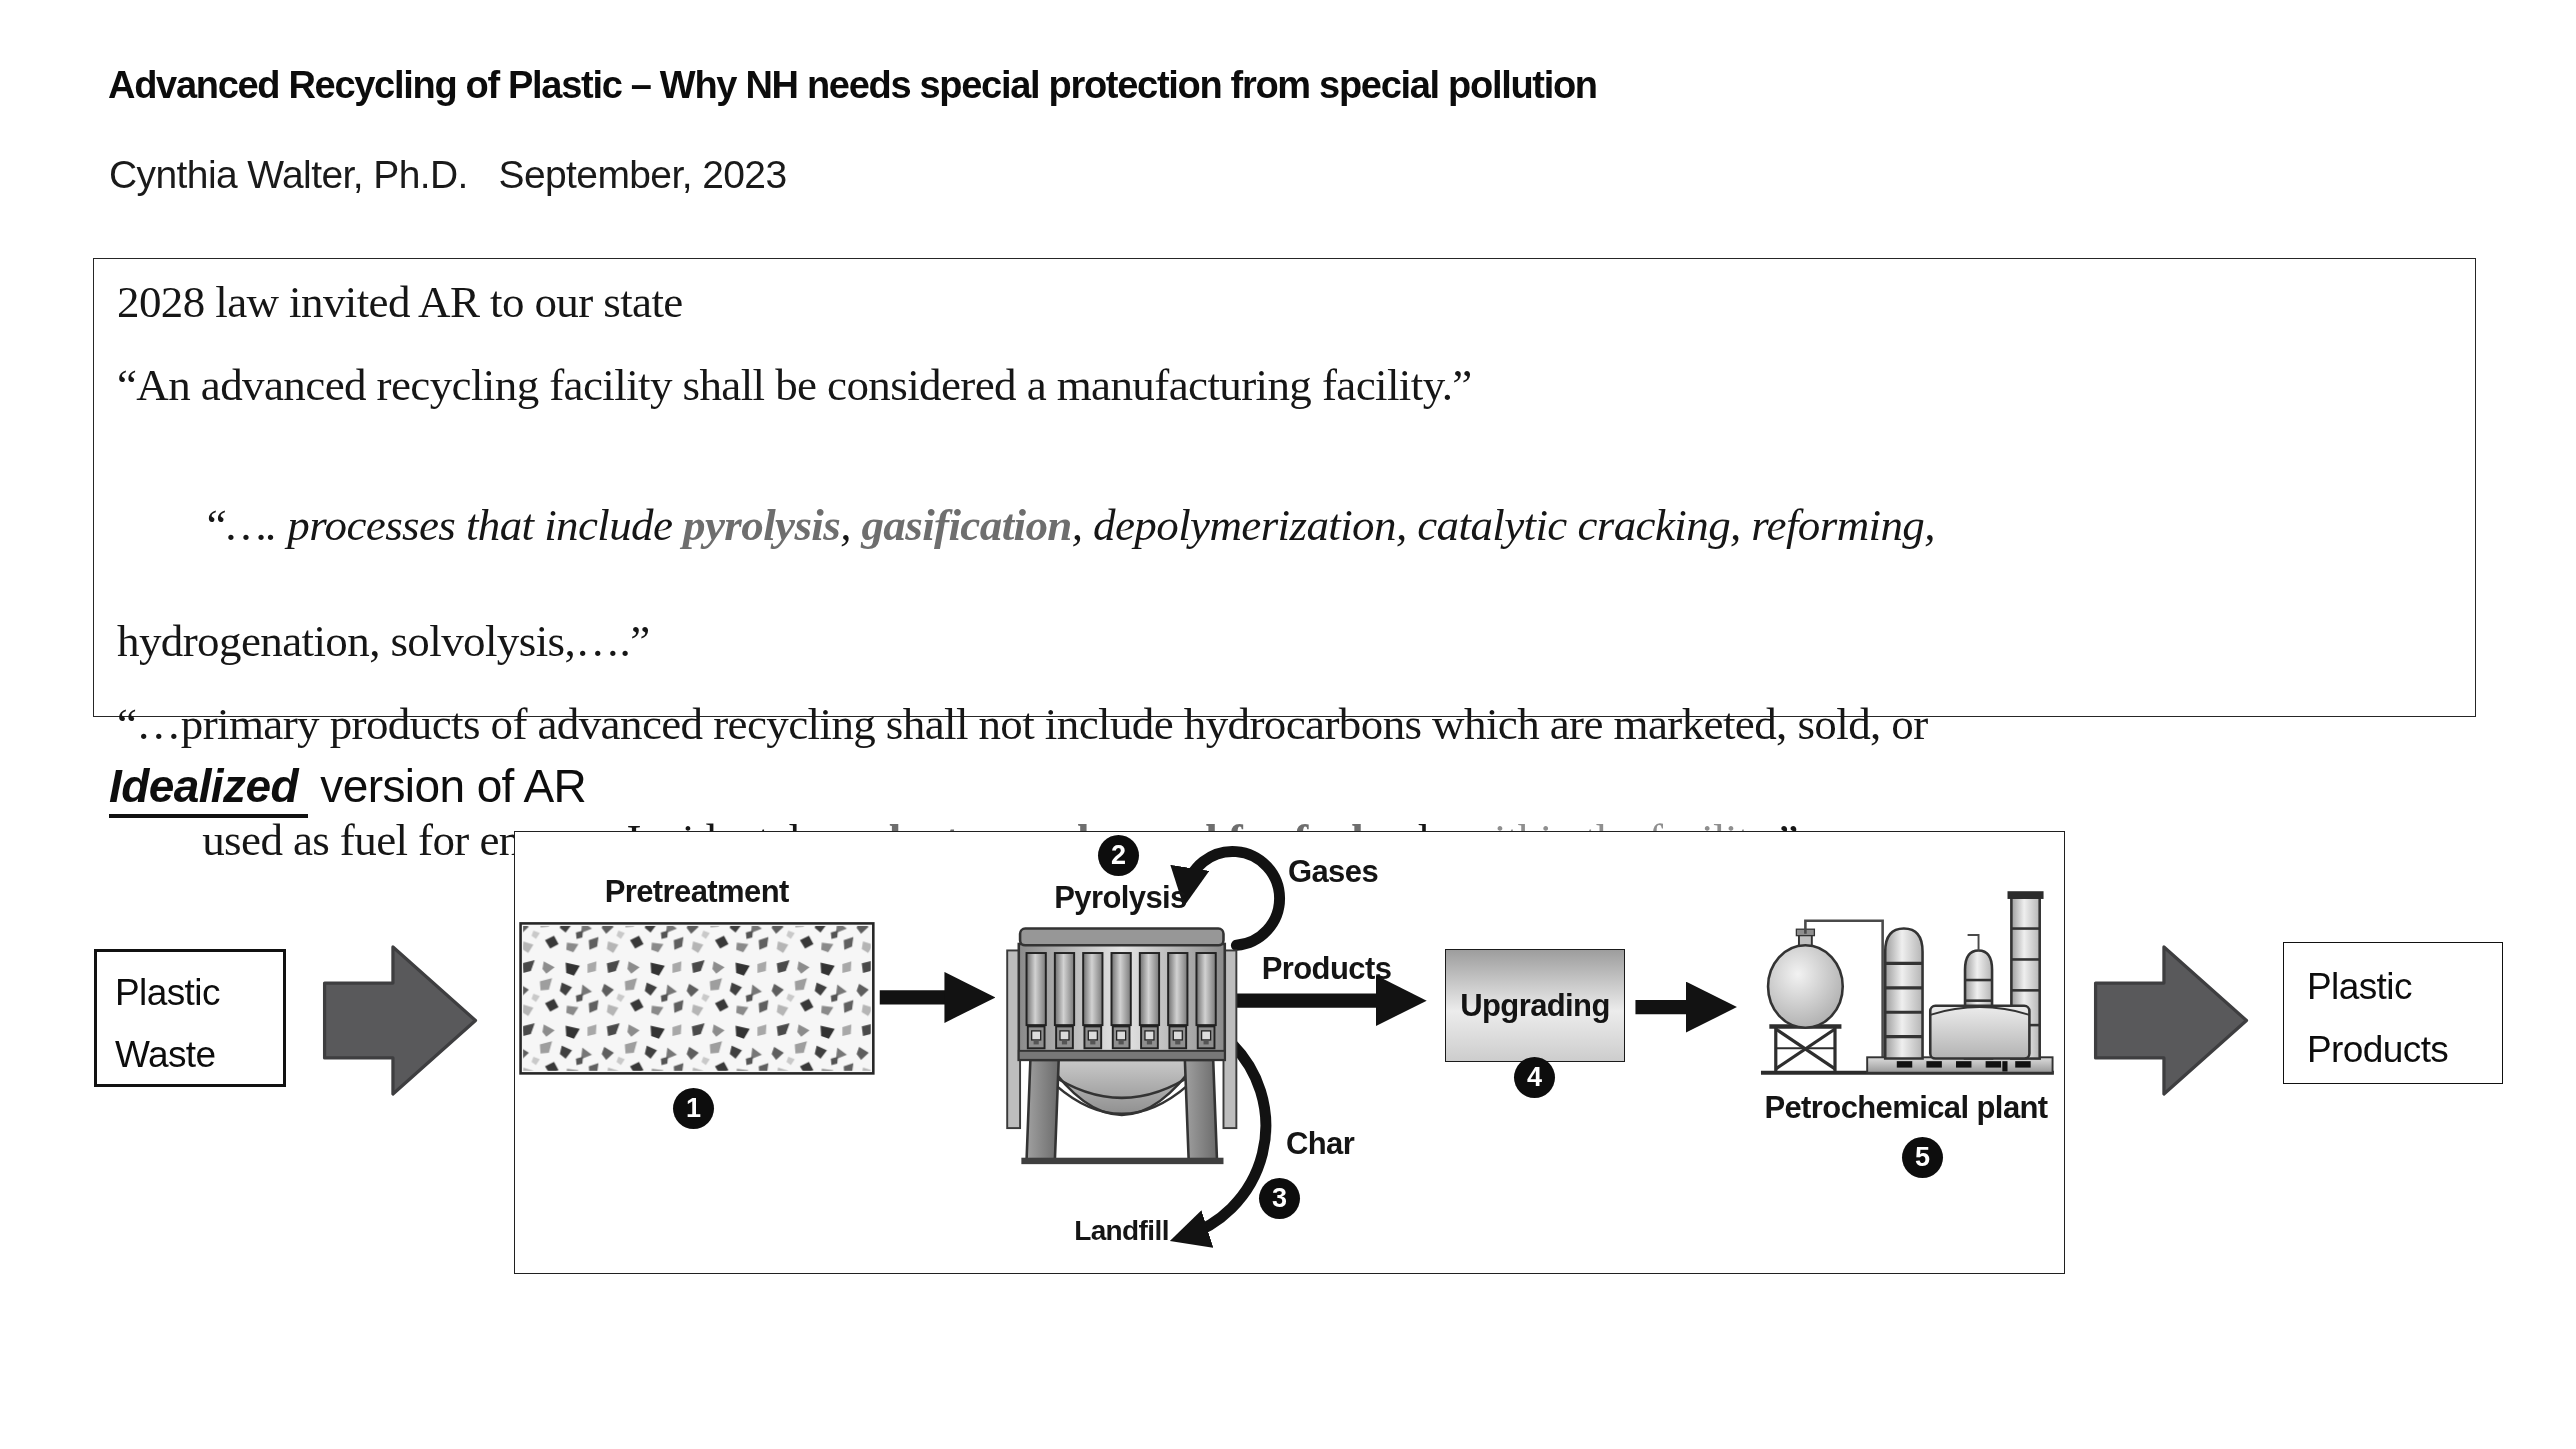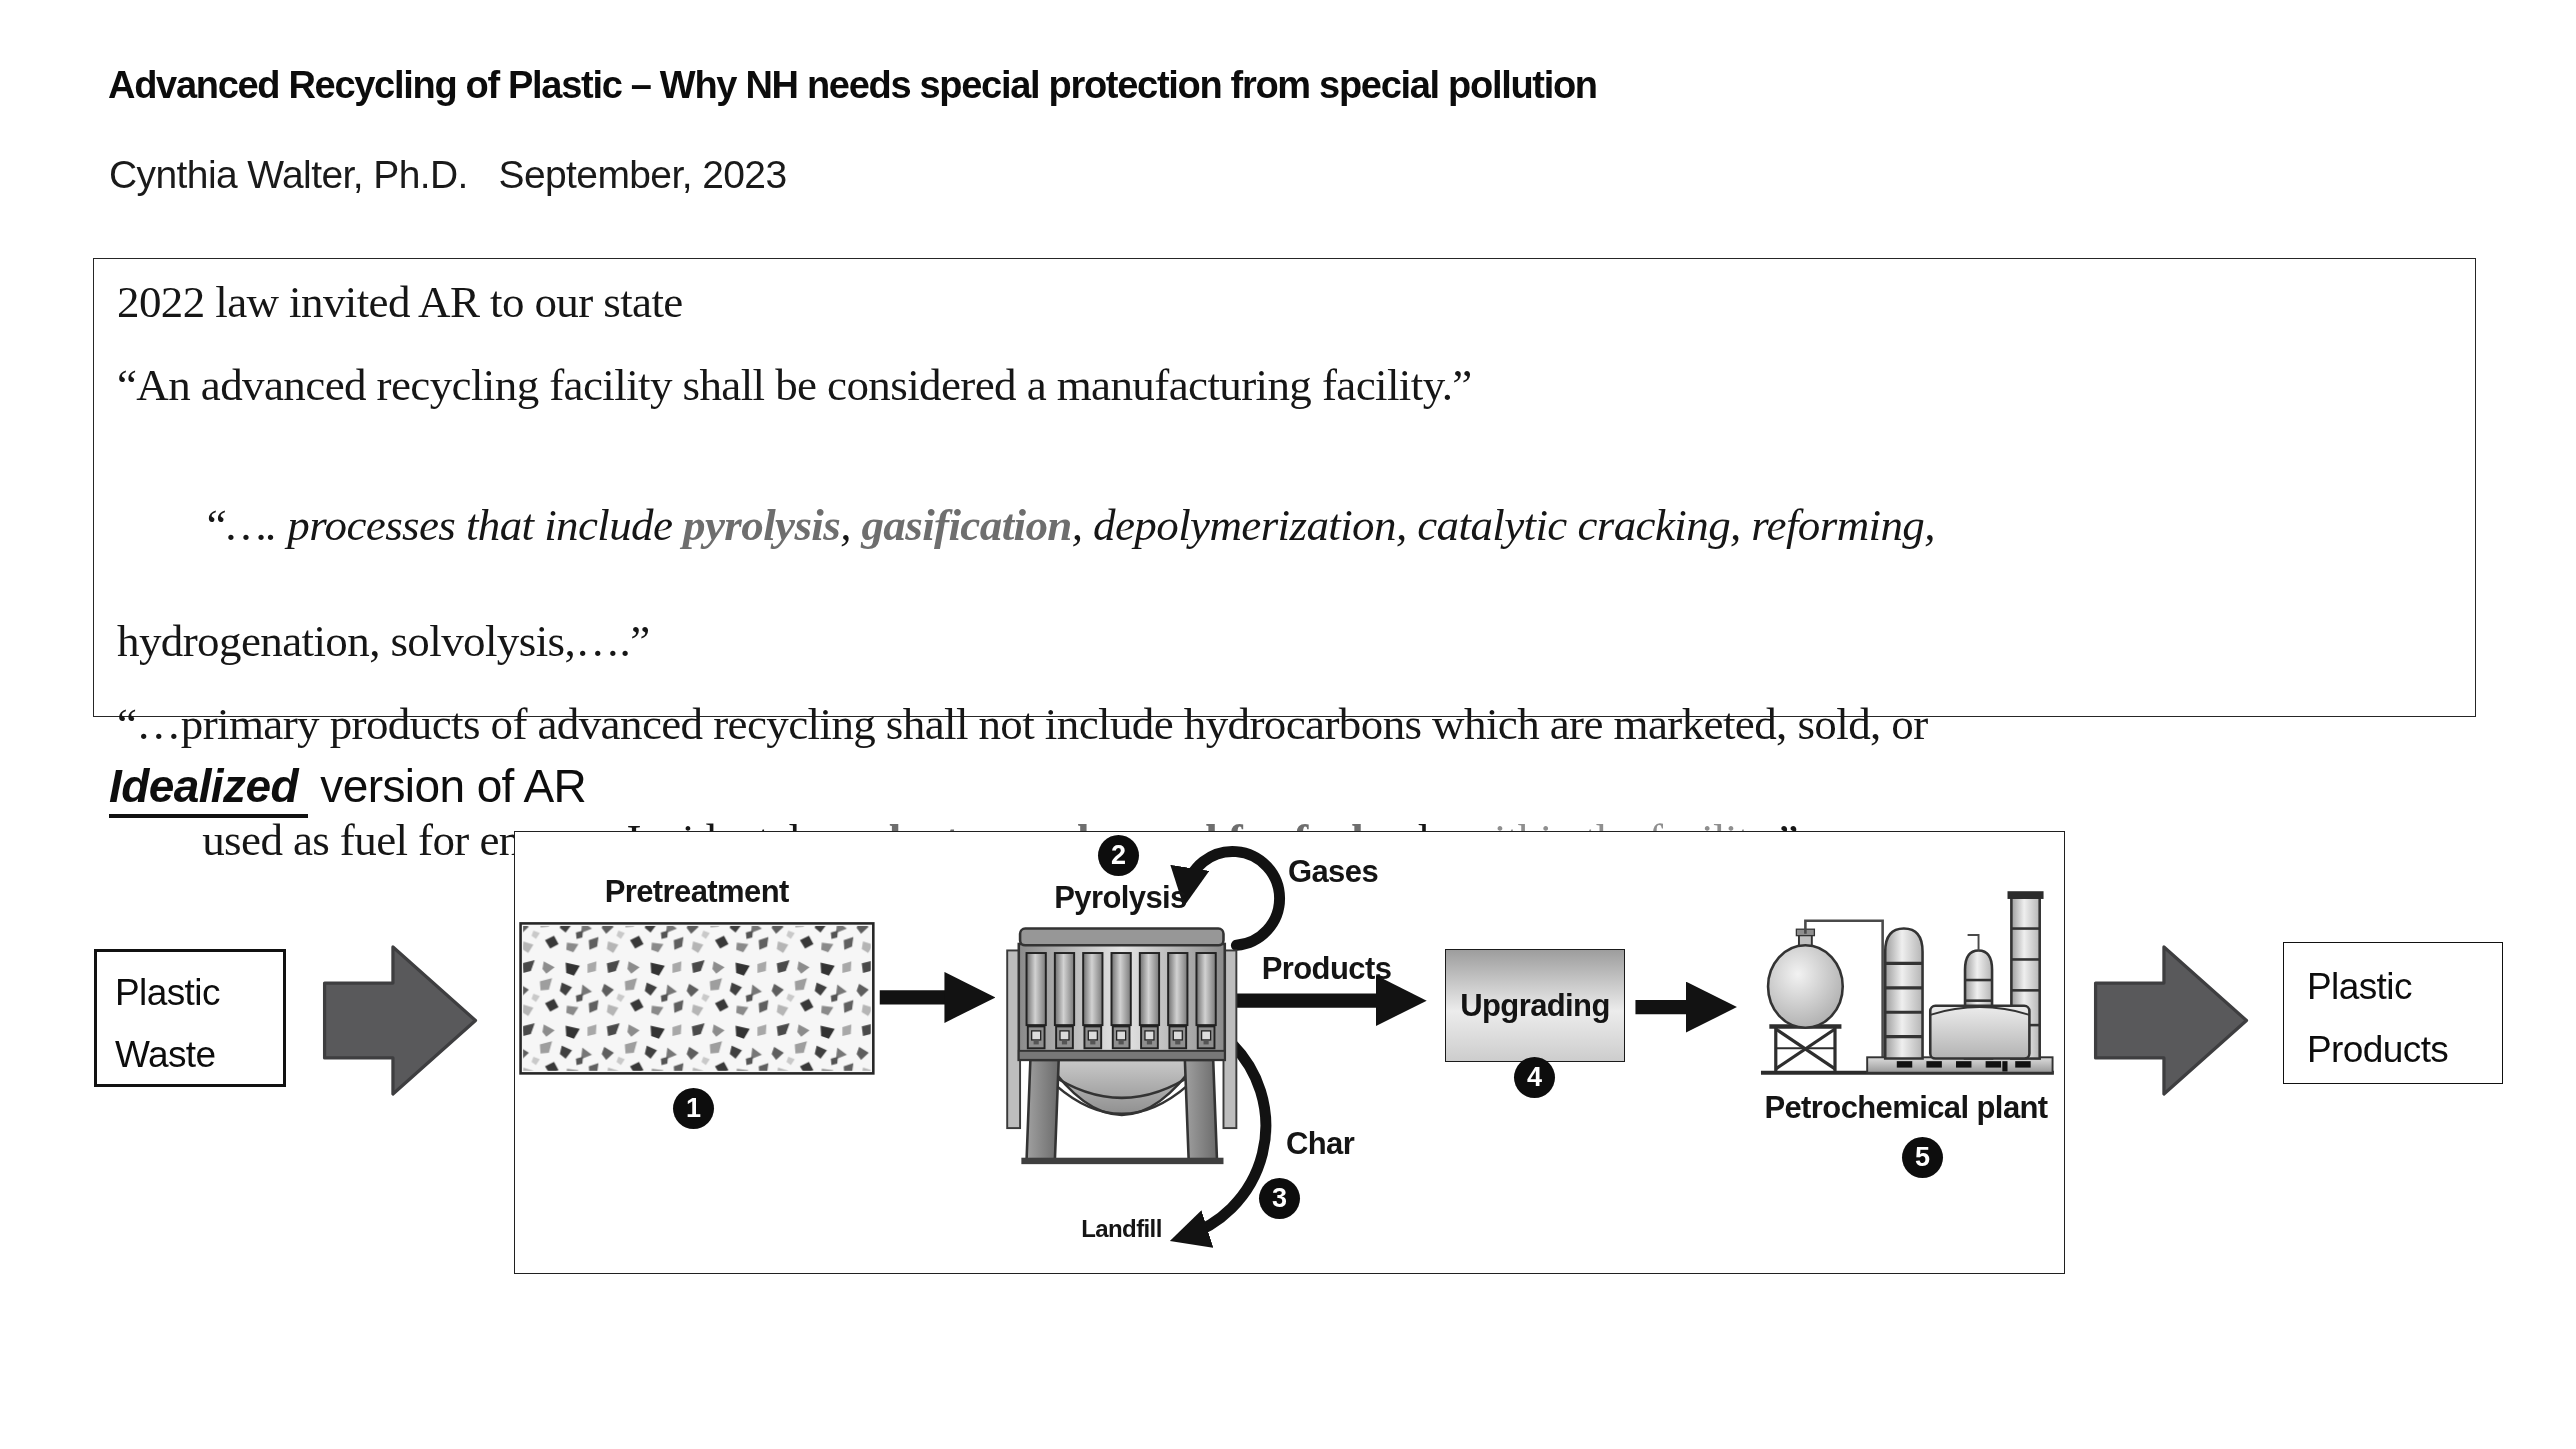--- a/index.html
+++ b/index.html
@@ -52,21 +52,21 @@
 </style>
 </head>
 <body>
 
 <div class="slide">
 
   <div class="title">Advanced Recycling of Plastic – Why NH needs special protection from special pollution</div>
   <div class="byline">Cynthia Walter, Ph.D.   September, 2023</div>
 
   <div class="law-box">
-    <p class="law-para"><span class="law-line">2022 law invited AR to our state</span></p>
+    <p class="law-para"><span class="law-line">2028 law invited AR to our state</span></p>
     <p class="law-para"><span class="law-line">“An advanced recycling facility shall be considered a manufacturing facility.”</span></p>
     <p class="law-para">
       <span class="law-line" style="display:block;font-style:italic;">
         <span>“…. processes that include </span><span class="gray-bold">pyrolysis</span><span>, </span><span class="gray-bold">gasification</span><span>, depolymerization, catalytic cracking, reforming,</span>
       </span>
       <span class="law-line" style="display:block;">hydrogenation, solvolysis,….”</span>
     </p>
     <p class="law-para" style="margin-bottom:0;">
       <span class="law-line" style="display:block;">“…primary products of advanced recycling shall not include hydrocarbons which are marketed, sold, or</span>
       <span class="law-line" style="display:block;">
@@ -267,21 +267,21 @@
             <rect x="2310" y="356" width="8" height="16"></rect>
         </g>
       </g>
     </svg>
 
     <div class="dlabel" style="left:5.2px;top:43px;width:353px;">Pretreatment</div>
     <div class="dlabel" style="left:525px;top:49px;width:161px;">Pyrolysis</div>
     <div class="dlabel" style="left:760px;top:23px;width:116px;">Gases</div>
     <div class="dlabel" style="left:728px;top:120px;width:167px;">Products</div>
     <div class="dlabel" style="left:760px;top:295px;width:90px;">Char</div>
-    <div class="dlabel" style="left:542px;top:384px;width:129px;font-size:24px;text-align:center;">Landfill</div>
+    <div class="dlabel" style="left:542px;top:384px;width:129px;font-size:28px;text-align:center;">Landfill</div>
     <div class="dlabel" style="left:1243px;top:259px;width:296px;">Petrochemical plant</div>
 
     <div class="upgrading">
       <span>Upgrading</span>
     </div>
 
     <div class="badge" style="left:158px;top:256px;">1</div>
     <div class="badge" style="left:583px;top:2.6px;">2</div>
     <div class="badge" style="left:744px;top:346px;">3</div>
     <div class="badge" style="left:999px;top:225px;">4</div>

